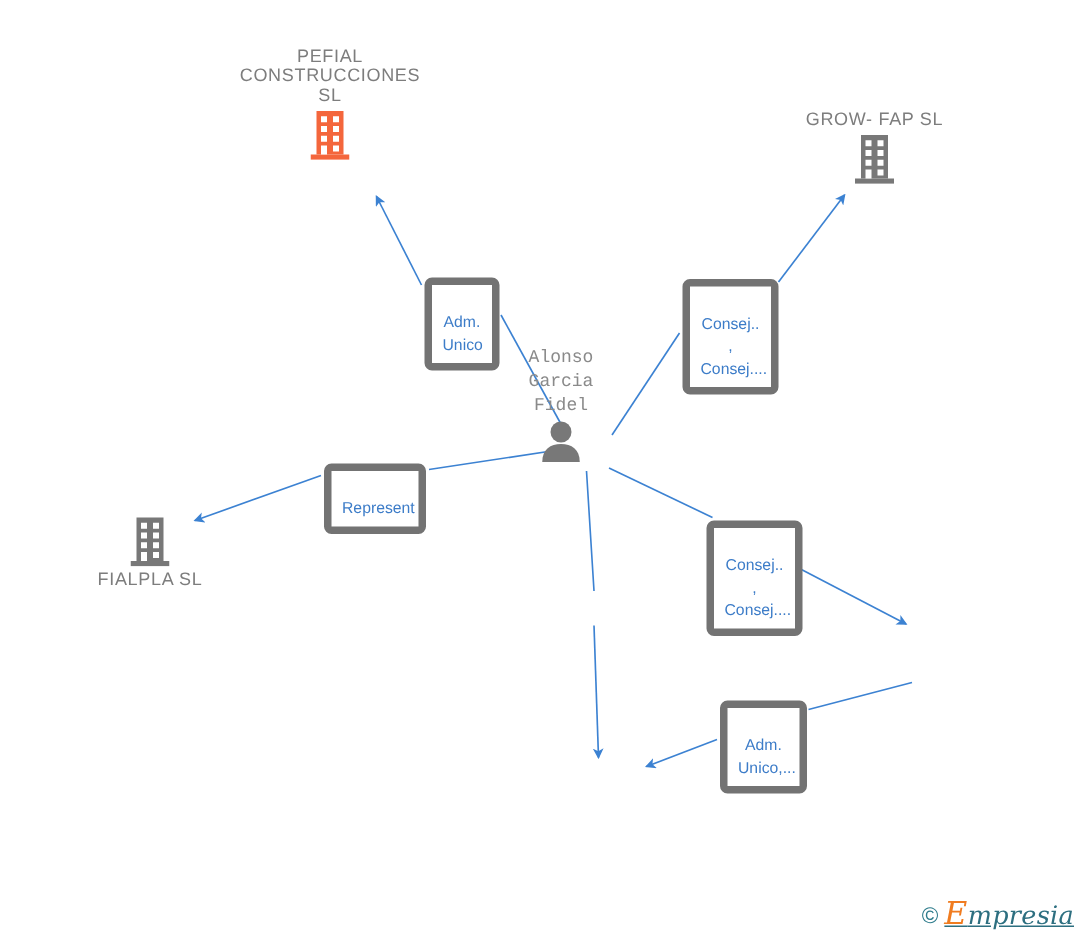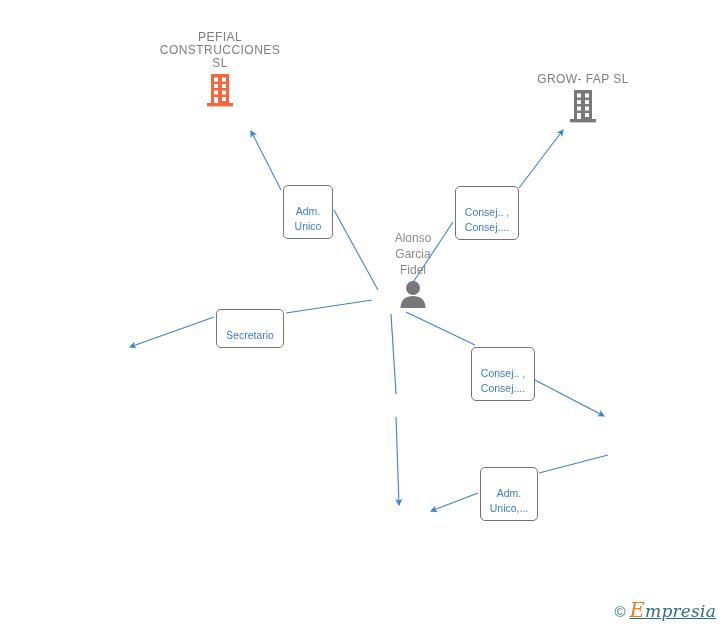--- a/index.html
+++ b/index.html
@@ -67,21 +67,21 @@
     white-space: pre-line;
     margin-bottom: 2px;
   }
 
   
   .edge-label {
     position: absolute;
     z-index: 5;
     box-sizing: border-box;
     background: #ffffff;
-    border: 1px solid #737373;
+    border: 5px solid #737373;
     border-radius: 5px;
     color: #3c7cc8;
     font-size: 10.5px;
     line-height: 15px;
     text-align: center;
     padding: 3px 7px 4px 7px;
     white-space: pre-line;
   }
 
   
@@ -171,45 +171,60 @@
       <rect x="15" y="4.5" width="4" height="4" fill="#ffffff"></rect>
       <rect x="7" y="11" width="4" height="4" fill="#ffffff"></rect>
       <rect x="15" y="11" width="4" height="4" fill="#ffffff"></rect>
       <rect x="7" y="17.5" width="4" height="4" fill="#ffffff"></rect>
       <rect x="15" y="17.5" width="4" height="4" fill="#ffffff"></rect>
       <rect x="7" y="24" width="4" height="6" fill="#ffffff"></rect>
       <rect x="15" y="24" width="4" height="4" fill="#ffffff"></rect>
     </svg>
   </div>
 
-
-
-
-  <div class="person-node" style="left:413px; top:230px;">
+  <div class="node label-below" style="left:100px; top:344px;">
+    <svg class="icon" width="26" height="34" viewBox="0 0 26 34">
+      <rect x="4" y="1" width="18" height="29" fill="#787878"></rect>
+      <rect x="0" y="30" width="26" height="3.4" fill="#787878"></rect>
+      <rect x="7" y="4.5" width="4" height="4" fill="#ffffff"></rect>
+      <rect x="15" y="4.5" width="4" height="4" fill="#ffffff"></rect>
+      <rect x="7" y="11" width="4" height="4" fill="#ffffff"></rect>
+      <rect x="15" y="11" width="4" height="4" fill="#ffffff"></rect>
+      <rect x="7" y="17.5" width="4" height="4" fill="#ffffff"></rect>
+      <rect x="15" y="17.5" width="4" height="4" fill="#ffffff"></rect>
+      <rect x="7" y="24" width="4" height="6" fill="#ffffff"></rect>
+      <rect x="15" y="24" width="4" height="4" fill="#ffffff"></rect>
+    </svg>
+    <div class="label">FIALPLA SL</div>
+  </div>
+
+
+
+  <div class="person-node" style="left:374px; top:230px;font-family:Liberation Mono, monospace;">
     <div class="label">Alonso
 Garcia
 Fidel</div>
     <svg class="icon" width="30" height="28" viewBox="0 0 30 28" style="display:block;margin:0 auto;">
       <circle cx="15" cy="8" r="7" fill="#787878"></circle>
       <path d="M 2.5 28 C 2.5 19.5 8 16 15 16 C 22 16 27.5 19.5 27.5 28 Z" fill="#787878"></path>
     </svg>
   </div>
 
   <div class="edge-label" style="left:283px; top:185px; width:50px;">
     <span>Adm.
 Unico</span>
   </div>
 
   <div class="edge-label" style="left:455px; top:186px; width:64px;">
     <span>Consej.. ,
 Consej....</span>
   </div>
 
   <div class="edge-label" style="left:216px; top:309px; width:68px;">
-    <span>Secretario</span>
+    <span>Represent</span>
   </div>
 
   <div class="edge-label" style="left:471px; top:347px; width:64px;">
     <span>Consej.. ,
 Consej....</span>
   </div>
 
 
   <div class="edge-label" style="left:480px; top:467px; width:58px;">
     <span>Adm.

